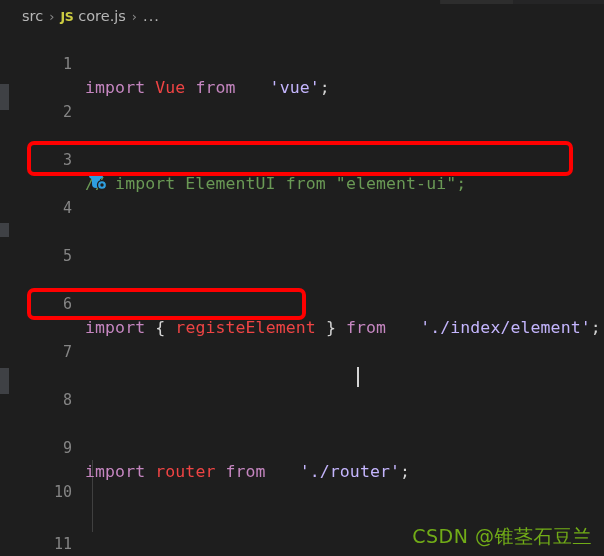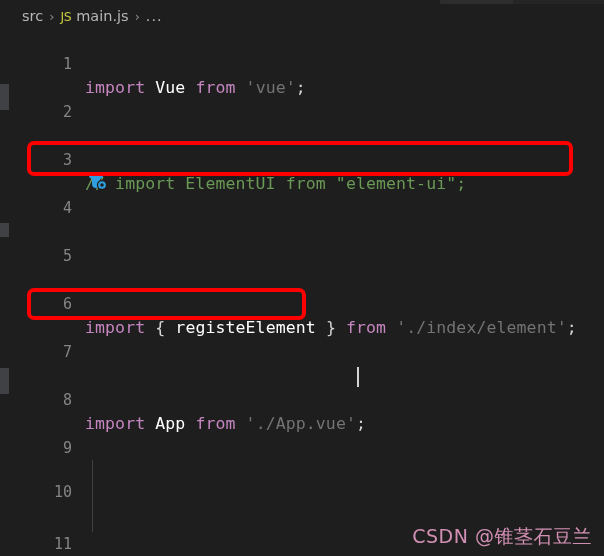--- a/index.html
+++ b/index.html
@@ -54,21 +54,21 @@
     white-space: nowrap;
   }
   .bc-item { color: #b6b6b6; }
   .bc-sep {
     color: #8a8a8a;
     margin: 0 6px;
     font-size: 13px;
   }
   .bc-jsicon {
     color: #cbcb41;
-    font-weight: normal;
+    font-weight: bold;
     font-size: 12.5px;
     font-family: "DejaVu Sans", sans-serif;
     margin-right: 5px;
     letter-spacing: -0.4px;
     text-align: right;
   }
   .bc-dots { color: #b6b6b6; letter-spacing: 1px; }
 
   
   .editor {
@@ -123,22 +123,22 @@
   
   .guide {
     position: absolute;
     left: 92px;
     width: 1px;
     background: #404040;
   }
 
   
   .t-kw       { color: #c586c0; }
-  .t-varhi    { color: #ffffff; }
-  .t-str      { color: #737373; }
+  .t-varhi    { color: #ef4444; }
+  .t-str      { color: #c4b5fd; margin-left: 24px; }
   .t-cmt      { color: #6a9955; }
   .t-punct    { color: #d4d4d4; }
   .sqw {
     position: absolute;
     width: 11px; height: 5px;
     overflow: hidden;
   }
   .sqw::before {
     content: "\223F";
     position: absolute;
@@ -172,42 +172,42 @@
     position: absolute;
     width: 2px;
     background: #d4d4d4;
   }
 
   
   .watermark {
     position: absolute;
     right: 12px;
     bottom: 6px;
-    color: #f9a8d4;
+    color: #84cc16;
     opacity: .82;
     font-family: "DejaVu Sans", sans-serif;
     font-size: 19px;
     letter-spacing: 0.5px;
     white-space: nowrap;
   }
 </style>
 </head>
 <body>
 
 <div class="tabstrip">
   <div class="tab-active"></div>
   <div class="tab-rest"></div>
   <div class="tab-tail"></div>
 </div>
 
 <div class="breadcrumb">
   <span class="bc-item">src</span>
   <span class="bc-sep">›</span>
   <span class="bc-jsicon">JS</span>
-  <span class="bc-item">main.js</span>
+  <span class="bc-item">core.js</span>
   <span class="bc-sep">›</span>
   <span class="bc-dots">...</span>
 </div>
 
 <div class="editor">
 
   <div class="leftstrip">
     <div class="seg" style="top:56px;height:26px;"></div>
     <div class="seg" style="top:195px;height:14px;"></div>
     <div class="seg" style="top:340px;height:26px;"></div>
@@ -252,27 +252,27 @@
       <span class="sqw" style="left:556px;top:17px;"></span>
     </div>
 
     <div class="row" style="top:144px;">
       <span class="ln">7</span>
       <span class="code"></span>
     </div>
 
     <div class="row" style="top:168px;">
       <span class="ln">8</span>
-      <span class="code"><span class="t-kw">import</span> <span class="t-varhi">App</span> <span class="t-kw">from</span> <span class="t-str">'./App.vue'</span><span class="t-punct">;</span></span>
       <span class="sqw" style="left:88px;top:-3px;"></span>
       <span class="caret" style="left:357px;top:3px;height:20px;"></span>
     </div>
 
     <div class="row" style="top:192px;">
       <span class="ln">9</span>
+      <span class="code"><span class="t-kw">import</span> <span class="t-varhi">router</span> <span class="t-kw">from</span> <span class="t-str">'./router'</span><span class="t-punct">;</span></span>
       <span class="sqw" style="left:376px;top:17px;"></span>
     </div>
 
     <div class="row" style="top:212px;">
       <span class="ln">10</span>
       <span class="sqw" style="left:357px;top:17px;"></span>
     </div>
 
     <div class="row" style="top:240px;">
       <span class="ln">11</span>

